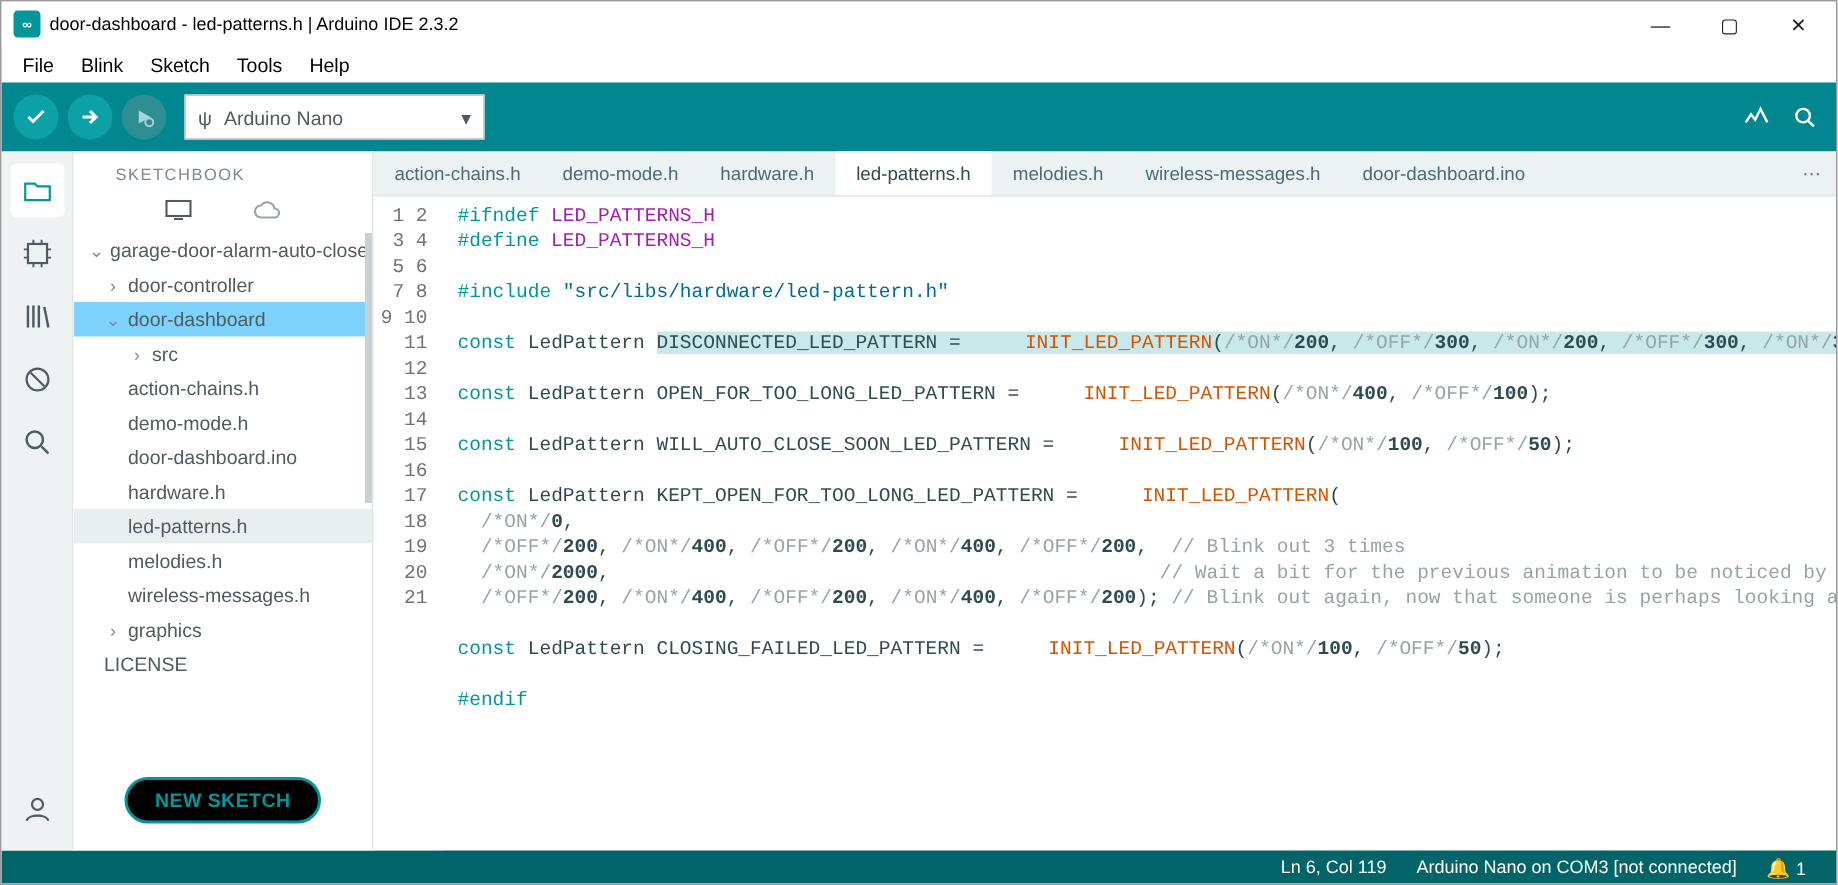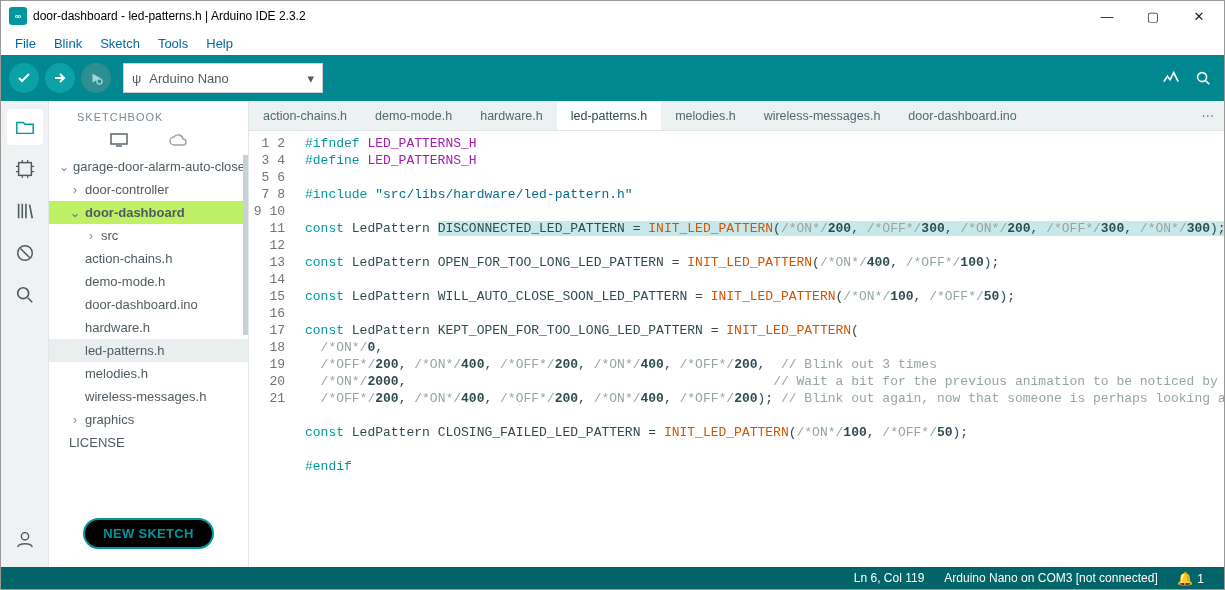--- a/index.html
+++ b/index.html
@@ -2,56 +2,56 @@
 <html><head>
 <meta charset="utf-8">
 <style>
   * { box-sizing: border-box; margin: 0; padding: 0; }
   body { font-family: "Segoe UI", Arial, sans-serif; font-size: 13px; color: #333; background: #fff; width: 1225px; height: 590px; overflow: hidden; position: relative; border: 1px solid #999; }
   .titlebar { height: 30px; background: #fff; display: flex; align-items: center; padding: 0 2px; border-bottom: 0; }
   .titlebar .appicon { width: 18px; height: 18px; background: #00979c; border-radius: 3px; margin: 0 6px; display:flex;align-items:center;justify-content:center;color:#fff;font-size:9px;font-weight:bold;}
   .titlebar .title { flex: 1; font-size: 12px; color: #000; }
   .titlebar .winbtns { display: flex; }
   .titlebar .winbtn { width: 46px; height: 30px; display: flex; align-items: center; justify-content: center; font-size: 13px; color:#222; }
-  .menubar { height: 24px; display: flex; align-items: center; padding: 0 6px; font-size: 13px; color:#0369a1; gap: 2px; }
+  .menubar { height: 24px; display: flex; align-items: center; padding: 0 6px; font-size: 13px; color:#000000; gap: 2px; }
   .menubar .menuitem { padding: 2px 8px; }
   .toolbar { height: 46px; background: #00878f; display: flex; align-items: center; padding: 0 8px; gap: 6px; }
   .roundbtn { width: 30px; height: 30px; border-radius: 50%; background: #0ca1a6; display:flex; align-items:center; justify-content:center; color:#fff; font-size:14px; }
   .roundbtn.disabled { background:#2e8e92; color:#a7d5d7; }
   .boardselect { height: 30px; background: #fff; border:1px solid #ccc; display:flex; align-items:center; padding:0 8px; width:200px; color:#4e5b61; font-size:13px; justify-content:space-between; margin-left:6px;}
   .toolbar .spacer { flex:1; }
   .toolbar .righticon { color:#fff; width:26px; height:26px; display:flex;align-items:center;justify-content:center;font-size:16px;}
   .main { display:flex; height: calc(590px - 30px - 24px - 46px - 22px - 2px); }
   .activitybar { width:48px; background:#eef2f3; display:flex; flex-direction:column; align-items:center; padding-top:8px; gap:6px; border-right:1px solid #e0e6e8;}
   .activitybar .aicon { width:36px; height:36px; display:flex;align-items:center;justify-content:center; color:#4e5b61; font-size:18px; border-radius:4px;}
   .activitybar .aicon.active { background:#fff; color:#00979c; }
   .activitybar .bottom { margin-top:auto; margin-bottom:10px;}
   .sidebar { width:200px; background:#fff; border-right:1px solid #e0e6e8; display:flex; flex-direction:column; }
   .sidebar .header { font-size:11px; letter-spacing:1px; color:#7a8a91; padding:10px 28px 6px; }
   .sidebar .subtabs { display:flex; justify-content:center; gap:40px; padding:4px 0 8px; color:#4e5b61;}
   .sidebar .tree { flex:1; overflow:auto; font-size:13px; color:#4e5b61; position:relative;}
   .treeitem { padding:4px 0 4px 10px; white-space:nowrap; display:flex; align-items:center; gap:4px;}
   .treeitem.depth1{padding-left:20px;} .treeitem.depth2{padding-left:36px;}
   .treeitem.folder::before{content:"⌄"; font-size:12px; color:#7a8a91; width:12px; text-align:center;}
   .treeitem.folder.collapsed::before{content:"›";}
-  .treeitem.project { background:#bef264;font-weight:bold; }
+  .treeitem.project { background:#7dd3fc; }
   .treeitem.selected { background:#d6e7e8; }
   .treeitem.file.active { background:#e9eeef; }
   .sidebar .scrollind{position:absolute; right:0; top:0; width:5px; height:180px; background:#c8d1d4;}
   .sidebar .newbtnwrap{padding:14px 0 18px; display:flex; justify-content:center;}
   .newbtn{border:2px solid #00979c; color:#00979c; background:#000000; font-weight:700; font-size:13px; padding:6px 18px; border-radius:18px; letter-spacing:.3px;}
   .editor { flex:1; display:flex; flex-direction:column; min-width:0;}
   .tabsrow { height:30px; background:#ecf1f1; display:flex; align-items:stretch; border-bottom:1px solid #e0e6e8; font-size:12.5px; color:#4e6b74;}
   .tab { padding:0 14px; display:flex; align-items:center; border-right:0px solid #e0e6e8;}
   .tab.active { background:#fff; color:#2e4b52;}
   .tabsrow .more{margin-left:auto; padding:0 10px; display:flex;align-items:center;color:#6d7b80;}
   .codewrap{flex:1; display:flex; overflow:hidden; font-family:Consolas, "Courier New", monospace; font-size:13px; line-height:17px;}
   .gutter{width:46px; text-align:right; color:#737373; padding:4px 10px 0 0; background:#fff; user-select:none;}
   .code{flex:1; padding:4px 0 0 10px; white-space:pre; color:#2e4b52; overflow:hidden;}
-  .kw{color:#00979c;} .mac{color:#a21caf;} .str{color:#006d8f;} .fn{color:#d35400;} .num{color:#2e4b52;font-weight:600} .cm{color:#95a5a6;}
+  .kw{color:#00979c;} .mac{color:#a21caf;} .str{color:#006d8f;} .fn{color:#d35400;margin-left:35px;} .num{color:#2e4b52;font-weight:600} .cm{color:#95a5a6;}
   .hl{background:#c9e8ea;}
   .statusbar{height:22px; background:#006468; color:#fff; display:flex; align-items:center; font-size:12px; padding:0 10px;}
   .statusbar .sp{flex:1;}
   .statusbar .cell{padding:0 10px;}
   .bell{font-size:13px;}
   svg{display:block;}
 </style>
 </head>
 <body>
 

